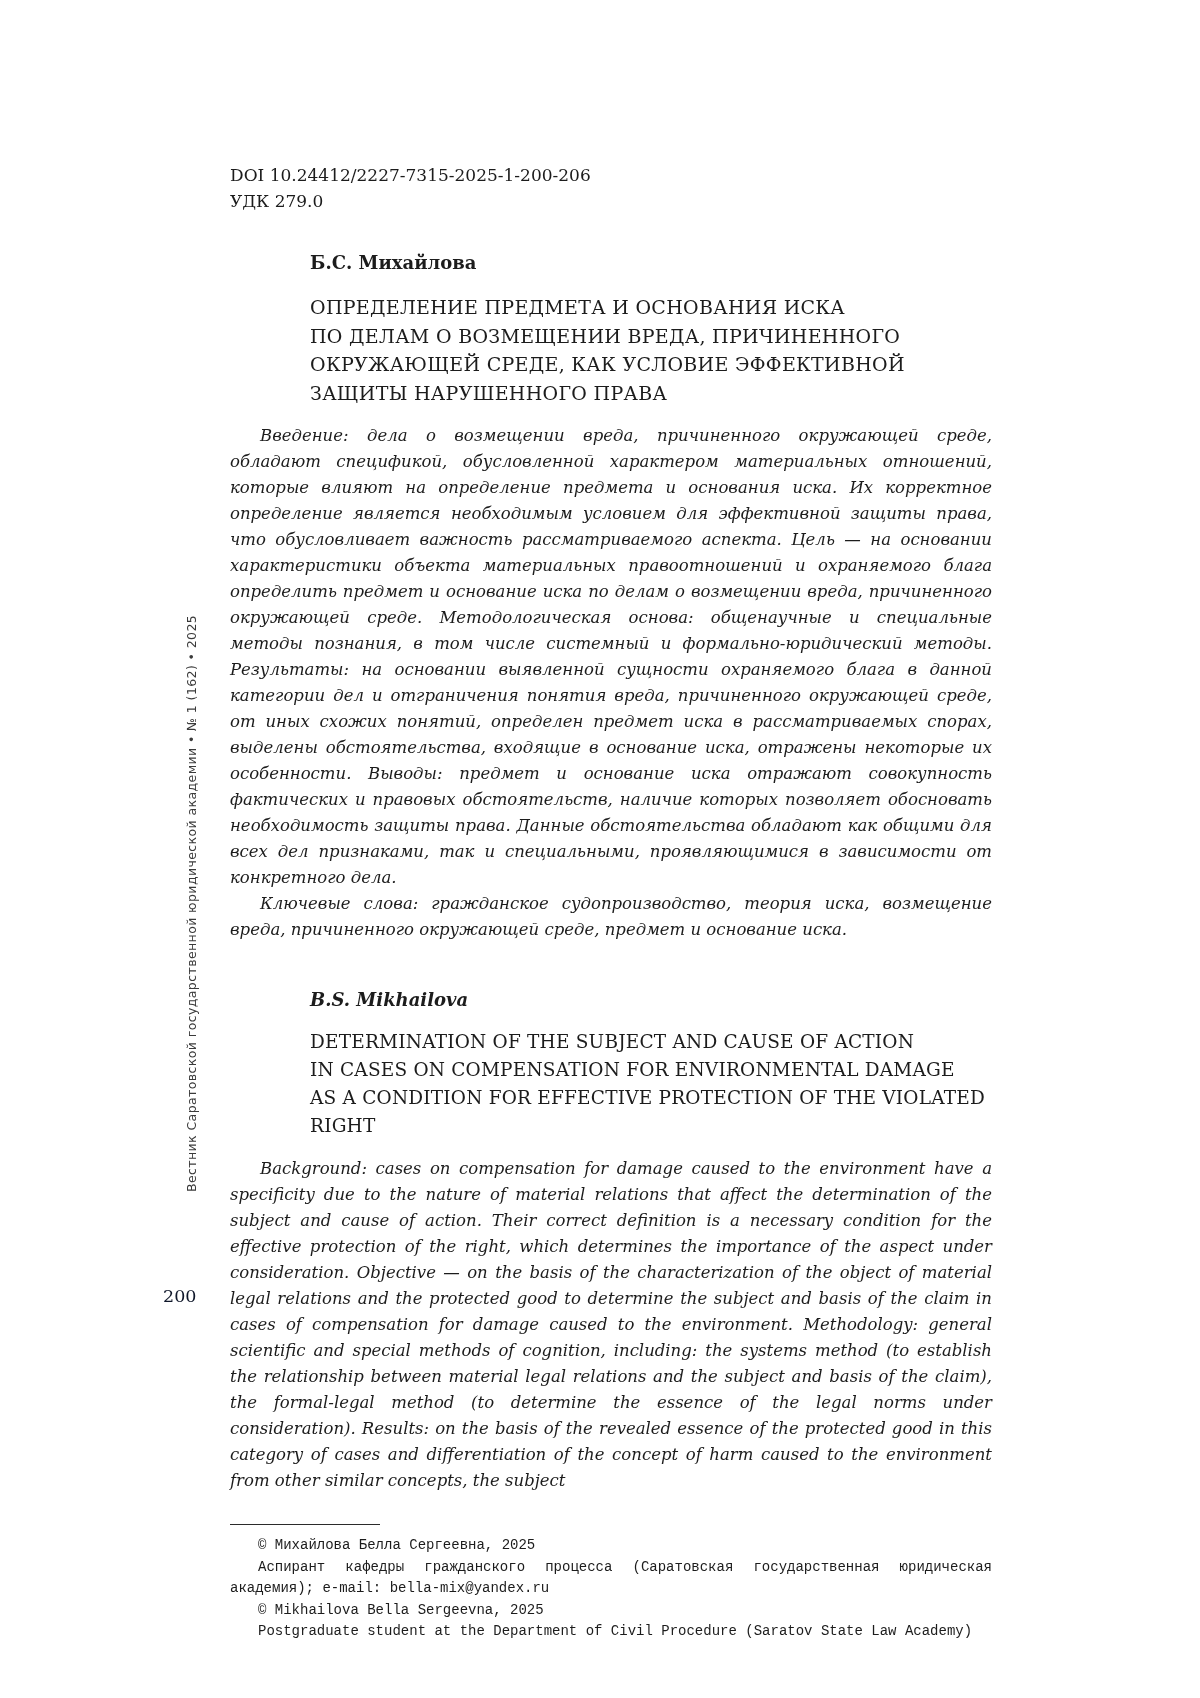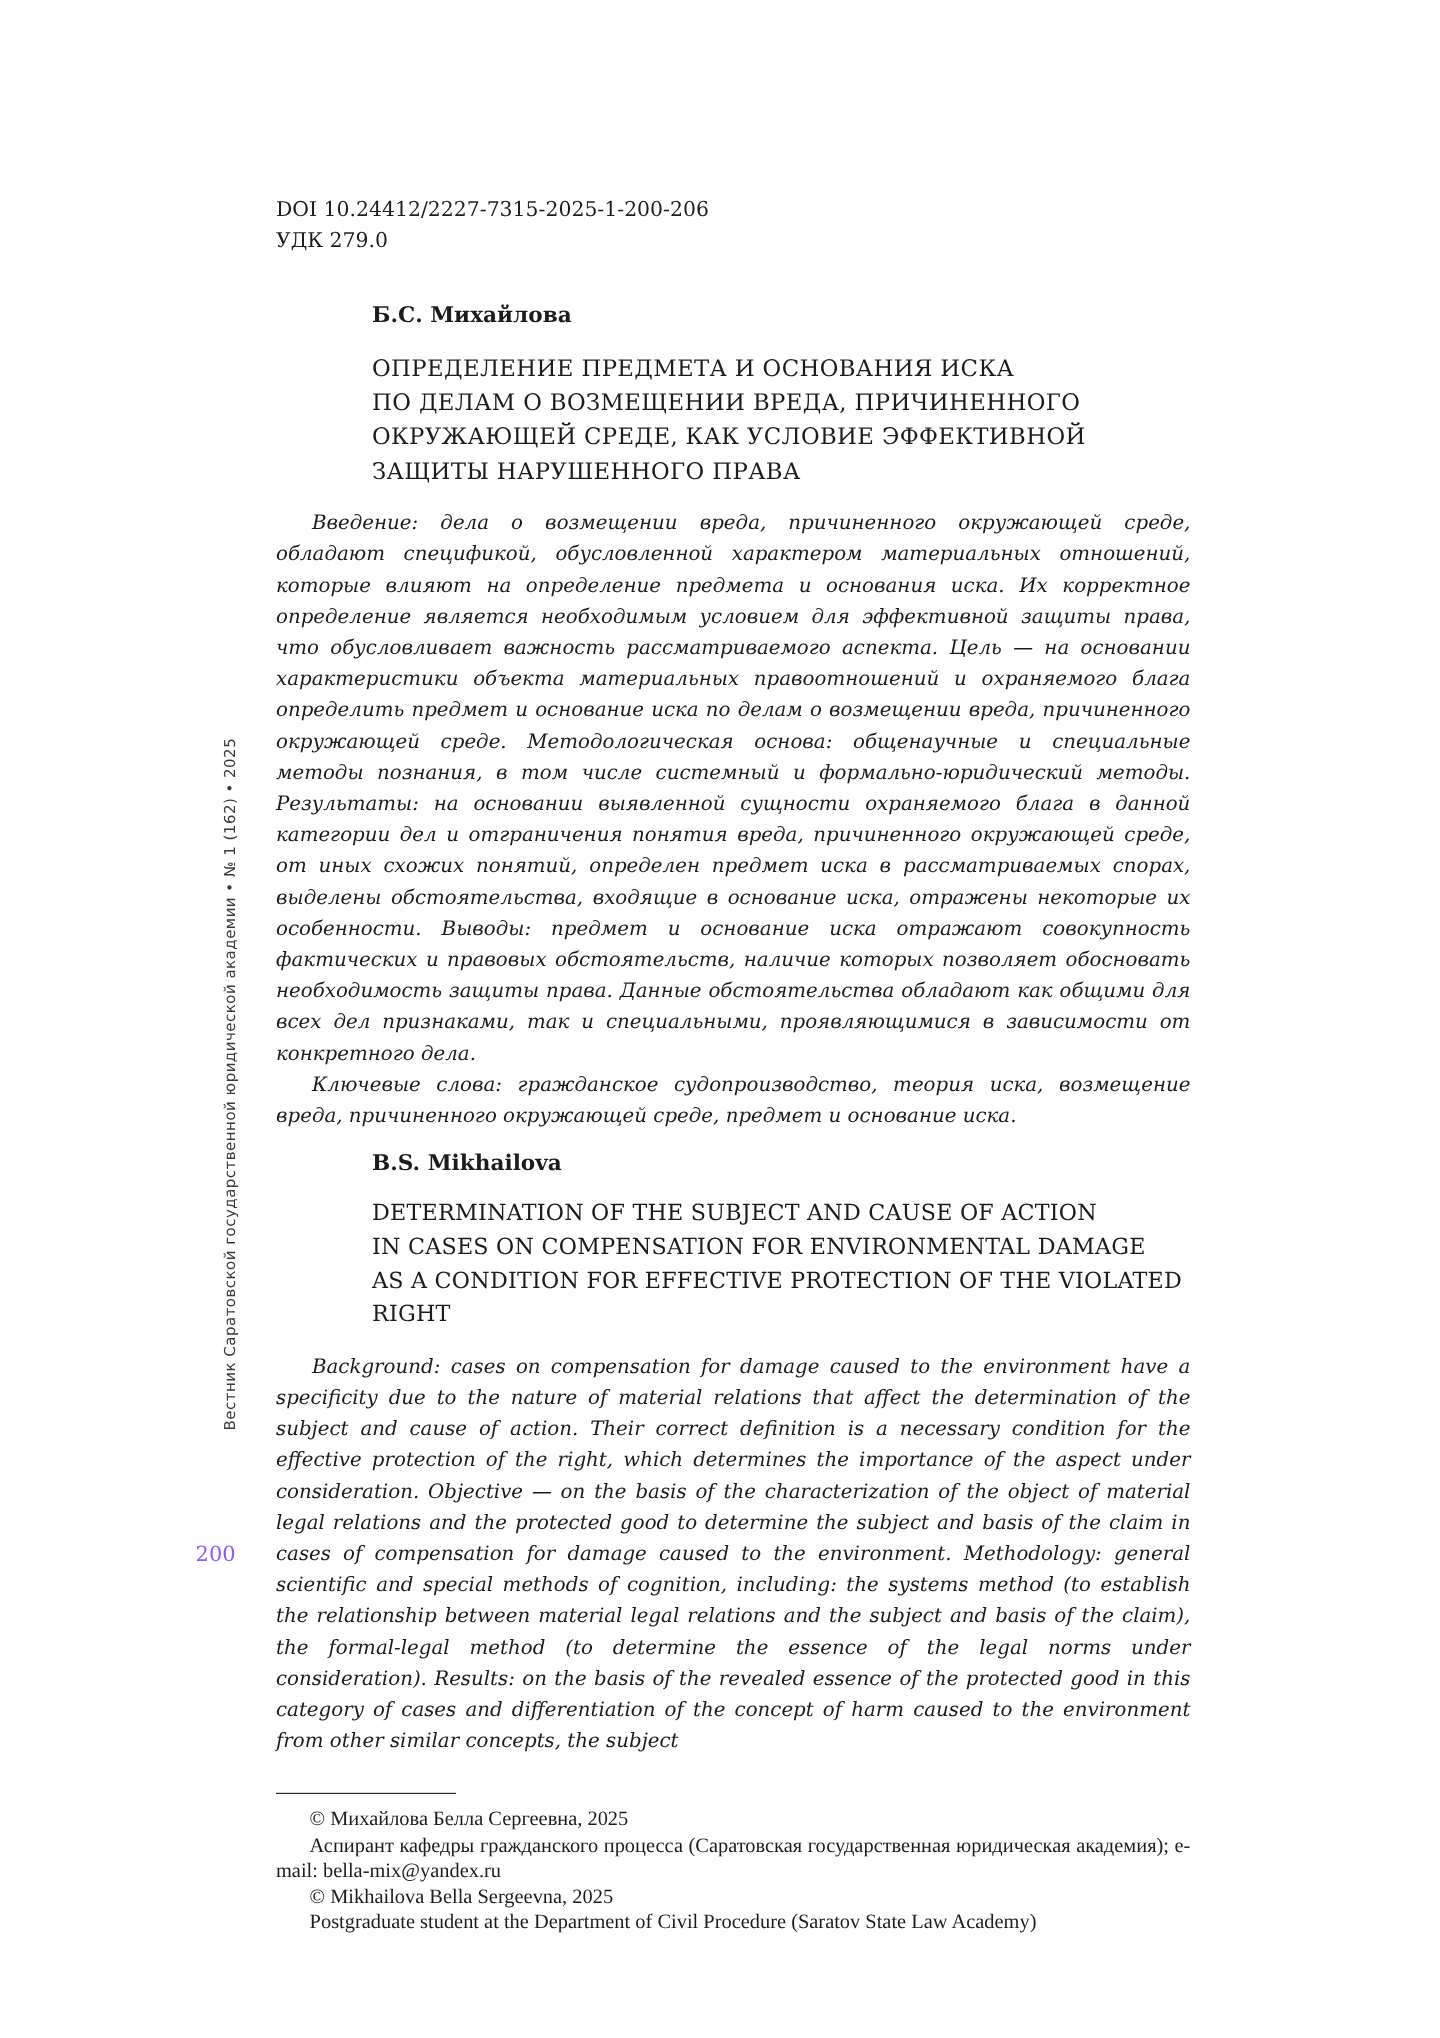--- a/index.html
+++ b/index.html
@@ -23,21 +23,21 @@
     font-family:"DejaVu Sans", sans-serif;
     font-size:12.5px;
     letter-spacing:0.4px;
     color:#3a3a3a;
   }
 
   .pagenum {
     position:absolute;
     left:163px; top:1286px;
     font-size:17.5px;
-    color:#8b5cf6;
+    color:#0f172a;
   }
 
   .content {
     position:absolute;
     left:230px; top:162px;
     width:762px;
   }
 
   .meta { margin:0; font-size:17px; line-height:26px; }
 
@@ -59,40 +59,40 @@
     margin:16px 0 0;
     font-size:16.5px;
     line-height:26px;
     font-style:italic;
     text-align:justify;
     text-indent:30px;
   }
   .abstract b { font-weight:normal; }
   .keywords { margin:0; }
 
-  .en-author { margin:16px 0 0 80px; font-size:18px; font-weight:bold; }
+  .en-author { margin:46px 0 0 80px; font-size:18px; font-weight:bold;font-style:italic; }
   .en-title {
     margin:18px 0 0 80px;
     font-size:18.5px;
     line-height:28px;
     font-weight:normal;
     letter-spacing:0.2px;
     white-space:pre-line;
   }
 
   .fn-rule {
     width:150px;
     border:0;
     border-top:1.5px solid #2b2b2b;
     margin:30px 0 10px 0;
   }
   .footnote p {
     margin:0;
-    font-family:Liberation Serif, serif;
-    font-size:17px;
+    font-family:Liberation Mono, monospace;
+    font-size:14px;
     line-height:21.5px;
     text-align:justify;
     color:#1c1c1c;
   }
   .footnote p.fn-indent { text-indent:28px; }
 </style>
 </head>
 <body>
 
 <div class="page">

